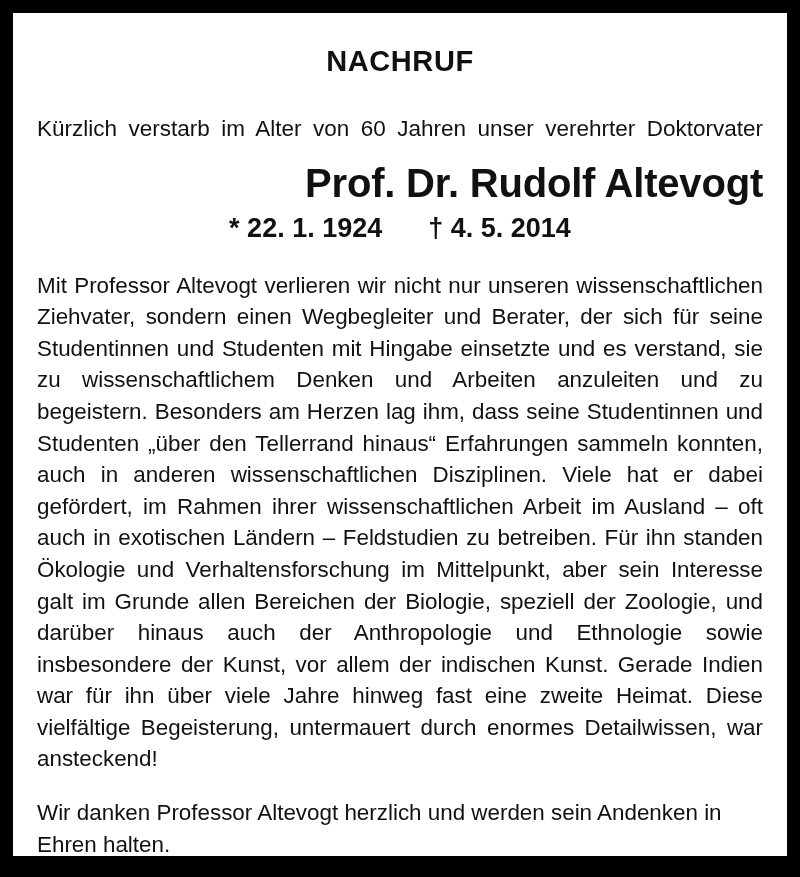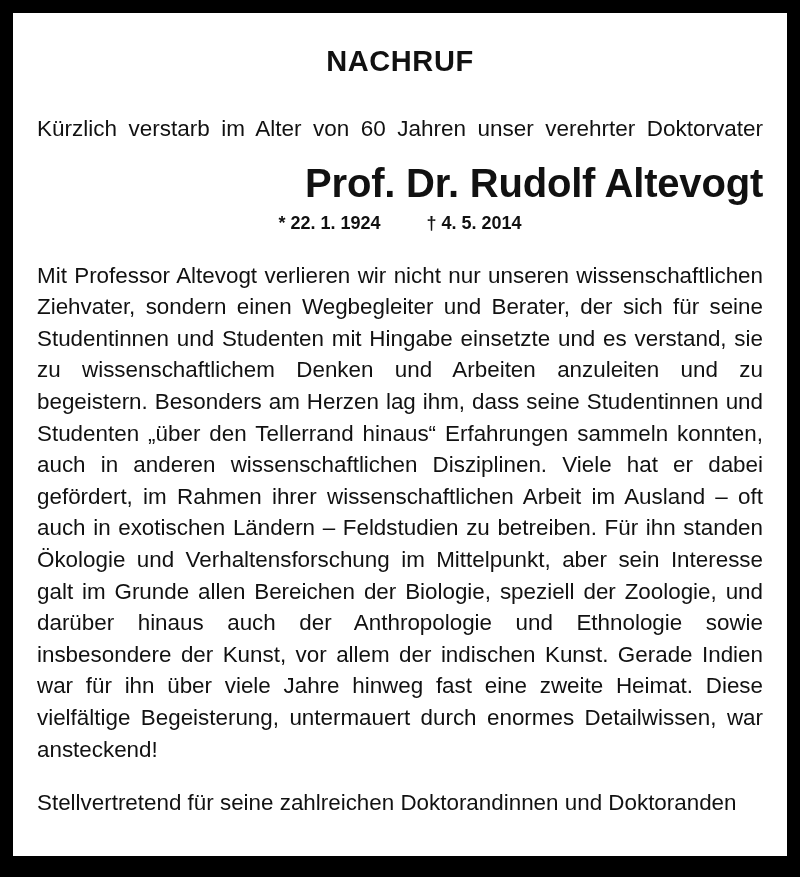--- a/index.html
+++ b/index.html
@@ -60,21 +60,21 @@
     text-align: right;
     font-size: 40px;
     font-weight: bold;
     letter-spacing: -0.2px;
     margin-top: 20px;
     line-height: 1.05;
   }
 
   .life-dates {
     text-align: center;
-    font-size: 18px;
+    font-size: 27px;
     font-weight: bold;
     margin-top: 10px;
     line-height: 1.1;
   }
 
   .life-dates .date-sep {
     display: inline-block;
     width: 46px;
   }
 
@@ -110,17 +110,18 @@
     <div class="lead-line">Kürzlich verstarb im Alter von 60 Jahren unser verehrter Doktorvater</div>
 
     <div class="deceased-name">Prof. Dr. Rudolf Altevogt</div>
 
     <div class="life-dates">
       <span>* 22. 1. 1924</span><span class="date-sep"></span><span>† 4. 5. 2014</span>
     </div>
 
     <div class="body-copy">
       <p class="body-paragraph">Mit Professor Altevogt verlieren wir nicht nur unseren wissenschaftlichen Ziehvater, sondern einen Wegbegleiter und Berater, der sich für seine Studentinnen und Studenten mit Hingabe einsetzte und es verstand, sie zu wissenschaftlichem Denken und Arbeiten anzuleiten und zu begeistern. Besonders am Herzen lag ihm, dass seine Studentinnen und Studenten „über den Tellerrand hinaus“ Erfahrungen sammeln konnten, auch in anderen wissenschaftlichen Disziplinen. Viele hat er dabei gefördert, im Rahmen ihrer wissenschaftlichen Arbeit im Ausland – oft auch in exotischen Ländern – Feldstudien zu betreiben. Für ihn standen Ökologie und Verhaltensforschung im Mittelpunkt, aber sein Interesse galt im Grunde allen Bereichen der Biologie, speziell der Zoologie, und darüber hinaus auch der Anthropologie und Ethnologie sowie insbesondere der Kunst, vor allem der indischen Kunst. Gerade Indien war für ihn über viele Jahre hinweg fast eine zweite Heimat. Diese vielfältige Begeisterung, untermauert durch enormes Detailwissen, war ansteckend!</p>
+      <p class="body-paragraph no-justify">Wir danken Professor Altevogt herzlich und werden sein Andenken in Ehren halten.</p>
       <p class="body-paragraph no-justify">Stellvertretend für seine zahlreichen Doktorandinnen und Doktoranden</p>
     </div>
 
   </div>
 </div>
 
 </body></html>

